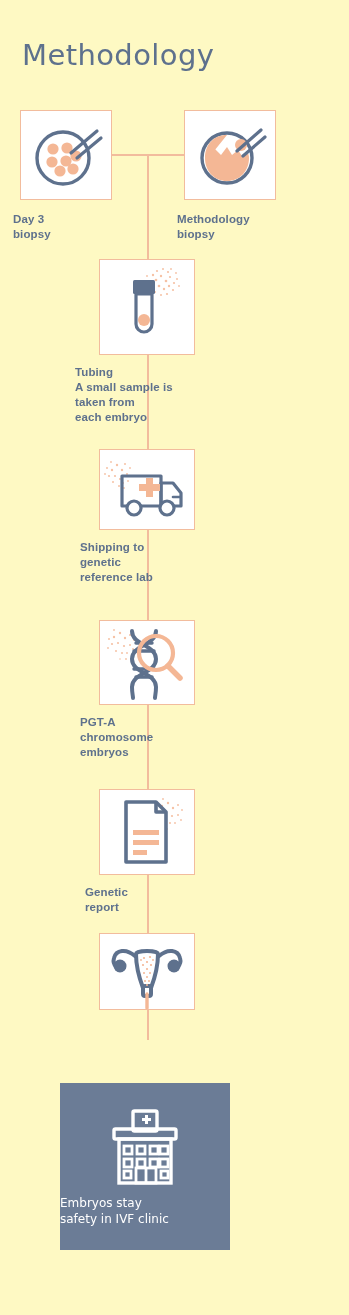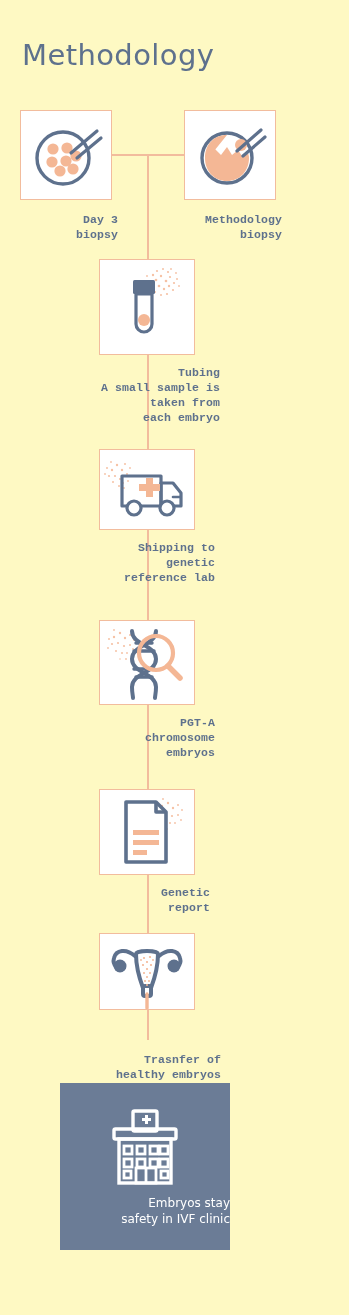--- a/index.html
+++ b/index.html
@@ -48,26 +48,26 @@
     position: absolute;
     border: 1.6px solid #f2bc9d;
     background: #ffffff;
   }
 
   .icon-box svg { display: block; }
 
   
   .caption {
     position: absolute;
-    text-align: right;
+    text-align: left;
     color: #5e718d;
     font-size: 11.5px;
     font-weight: 700;
     line-height: 15px;
-    font-family: Liberation Mono, monospace;
+    font-family: Liberation Sans, sans-serif;
     letter-spacing: 0.1px;
     white-space: pre-line;
   }
 
   
   .footer-panel {
     position: absolute;
     left: 60px;
     top: 1083px;
     width: 170px;
@@ -78,21 +78,21 @@
     position: absolute;
     left: 50%;
     top: 22px;
     transform: translateX(-50%);
   }
   .footer-caption {
     position: absolute;
     left: 0;
     right: 0;
     top: 112px;
-    text-align: right;
+    text-align: left;
     color: #ffffff;
     font-size: 12px;
     line-height: 16px;
     font-family: "DejaVu Sans", sans-serif;
     white-space: pre-line;
   }
 </style>
 </head>
 <body>
 
@@ -303,22 +303,20 @@
           <circle cx="47" cy="43" r="1.0"></circle>
         <circle cx="45" cy="47" r="1.0"></circle>
           <circle cx="49" cy="47" r="1.0"></circle>
           <circle cx="47" cy="51" r="1.0"></circle>
         <circle cx="41" cy="26" r="0.9"></circle>
           <circle cx="53" cy="26" r="0.9"></circle>
       </g>
       <line x1="47" y1="60" x2="47" y2="74" stroke="#f4b795" stroke-width="3.4" stroke-linecap="round"></line>
     </svg>
   </div>
-  <div class="caption" style="left:73px; top:1052px; width:148px;">Trasnfer of
-healthy embryos</div>
 
   <div class="footer-panel">
     <svg class="footer-icon" width="86" height="86" viewBox="0 0 86 86">
       <rect x="31" y="6" width="24" height="20" rx="1.5" fill="none" stroke="#ffffff" stroke-width="3.4"></rect>
       <path d="M40 13 h3 v-3 h3 v3 h3 v3 h-3 v3 h-3 v-3 h-3 Z" fill="#ffffff"></path>
       <rect x="12" y="24" width="62" height="10" rx="1.5" fill="none" stroke="#ffffff" stroke-width="3.4"></rect>
       <rect x="17" y="34" width="52" height="44" fill="none" stroke="#ffffff" stroke-width="3.4"></rect>
       <rect x="22" y="41" width="8" height="8" fill="none" stroke="#ffffff" stroke-width="2.8"></rect>
       <rect x="35" y="41" width="8" height="8" fill="none" stroke="#ffffff" stroke-width="2.8"></rect>
       <rect x="48" y="41" width="8" height="8" fill="none" stroke="#ffffff" stroke-width="2.8"></rect>

